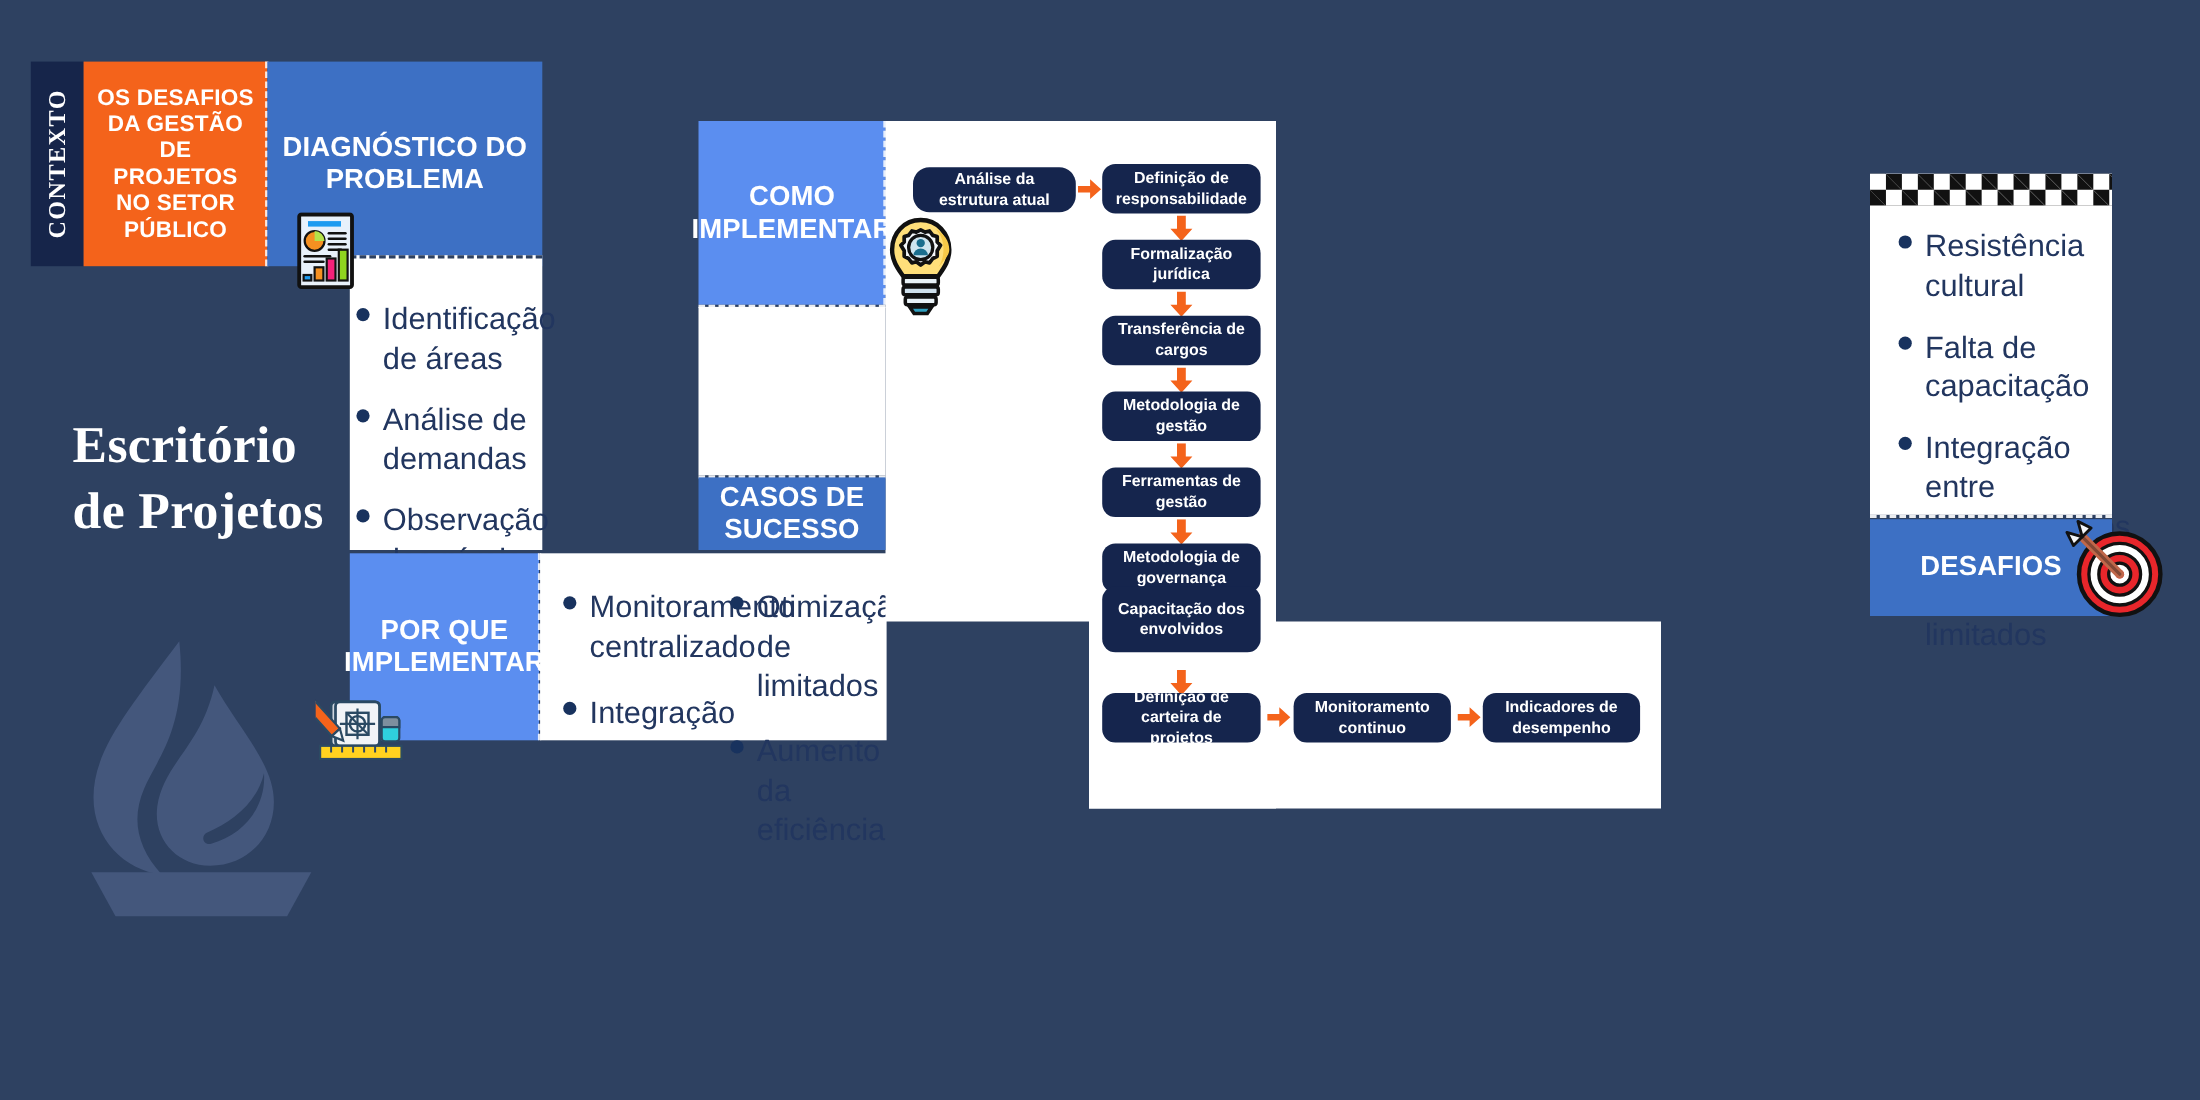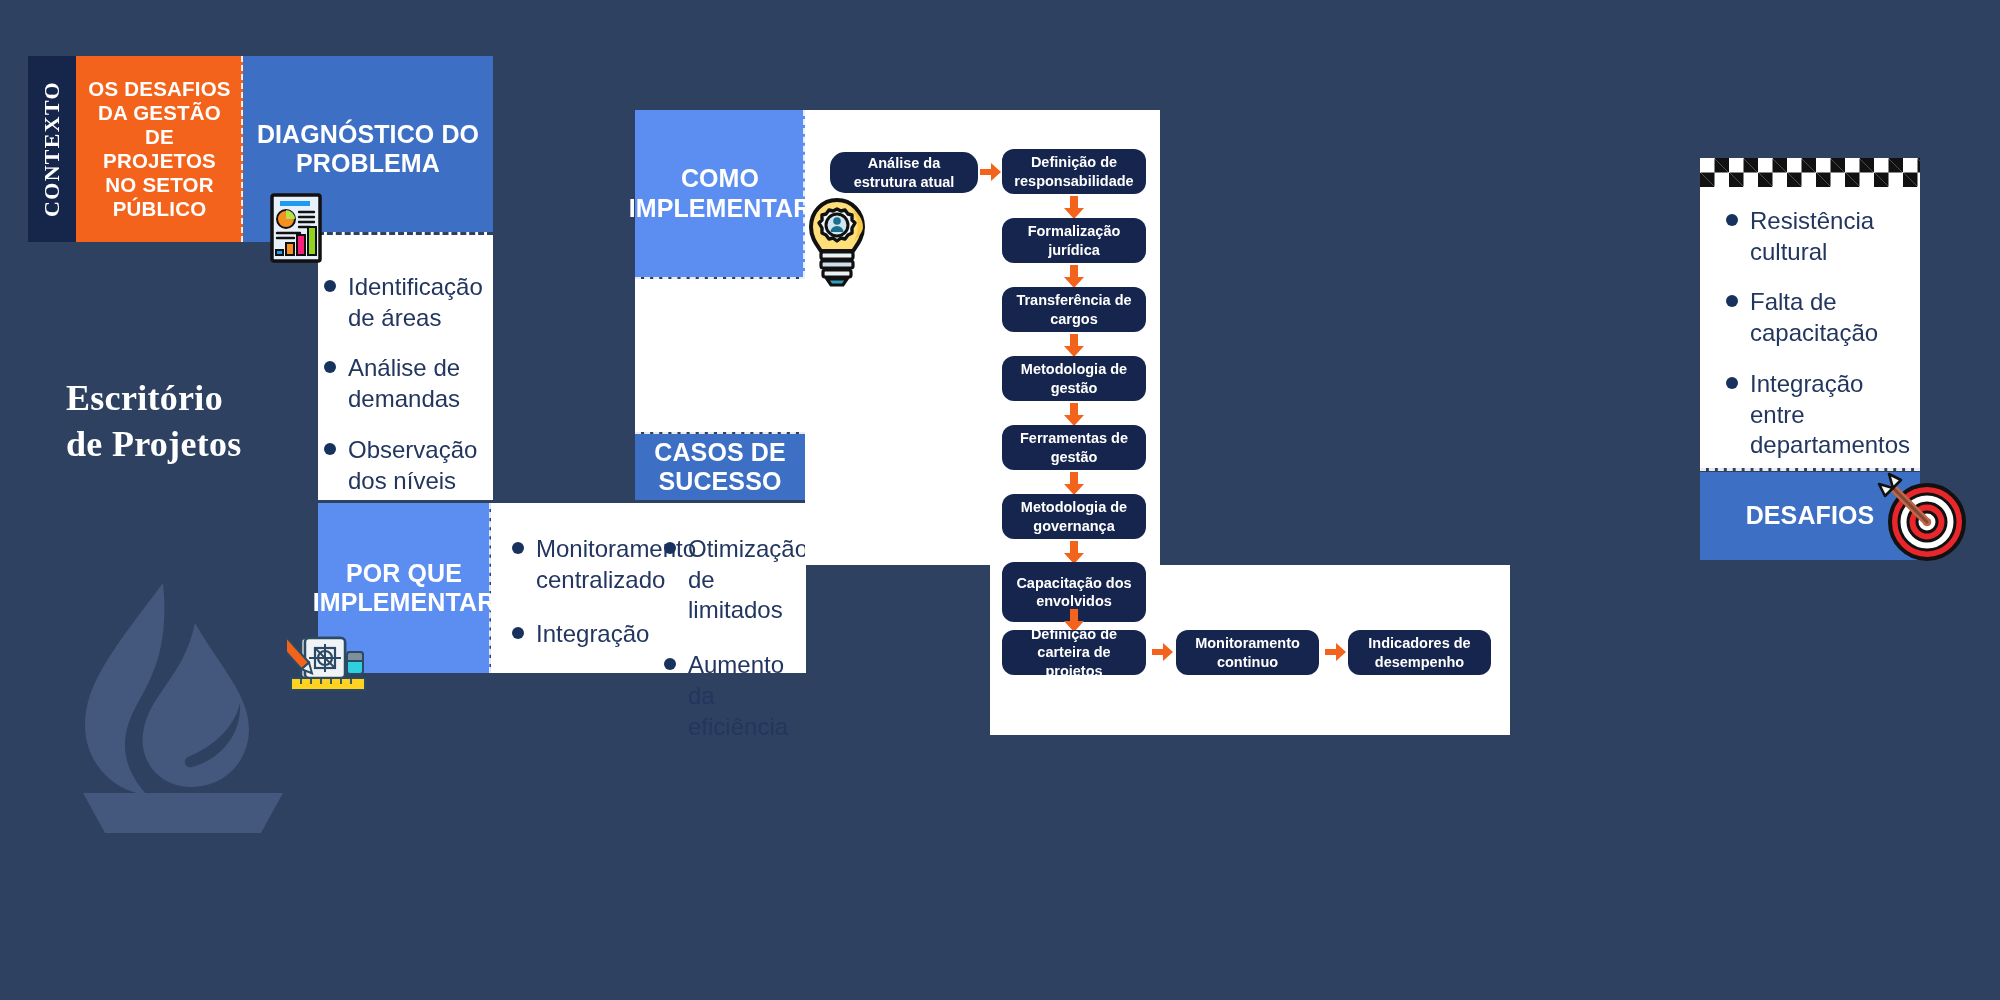--- a/index.html
+++ b/index.html
@@ -14,21 +14,21 @@
   
   .abs { position: absolute; }
 
   
   .watermark { position:absolute; left:75px; top:575px; width:215px; height:260px; opacity:1; pointer-events:none; }
 
   
   .brand-title {
     position: absolute; left: 66px; top: 375px; width: 300px;
     font-family: "Liberation Serif", serif;
-    font-weight: 700; font-size: 36px; line-height: 1.28; color: #ffffff;
+    font-weight: 700; font-size: 47px; line-height: 1.28; color: #ffffff;
     letter-spacing: .3px;
   }
 
   
   .contexto-strip {
     position:absolute; left:28px; top:56px; width:48px; height:186px;
     background:#16254a; display:flex; align-items:center; justify-content:center;
   }
   .contexto-strip span {
     font-family:"Liberation Serif", serif; font-weight:700; color:#fff;
@@ -54,21 +54,21 @@
   .dash-h { position:absolute; border-top:3px dashed #2e4161; }
   .dash-h-white { position:absolute; border-top:3px dashed rgba(255,255,255,.9); }
 
   
   .blist { position:absolute; color:#22365f; }
   .blist .bi { display:flex; align-items:flex-start; gap:12px; margin-bottom:20px; }
   .blist .dot {
     width:12px; height:12px; border-radius:50%; background:#18325e;
     flex:0 0 12px; margin-top:8px;
   }
-  .blist .btxt { font-size:24px; line-height:1.28; color:#22365f; }
+  .blist .btxt { font-size:28px; line-height:1.28; color:#22365f; }
 
   
   .flowbox {
     position:absolute; background:#15254d; border-radius:12px; color:#fff;
     display:flex; align-items:center; justify-content:center; text-align:center;
     font-size:14.5px; font-weight:700; line-height:1.26; padding:6px 8px;
   }
   .arrow-down { position:absolute; width:26px; }
   .arrow-right { position:absolute; height:26px; }
 
@@ -294,21 +294,21 @@
   </div>
   <div class="flowbox" style="left:1002px; top:494px; width:144px; height:45px;">
     <span>Metodologia de governança</span>
   </div>
 
   <div class="arrow-down" style="left:1061px; top:541px; height:22px;">
     <svg viewBox="0 0 26 24" width="26" height="24">
         <path d="M9 0 h8 v12 h6 l-10 11 l-10 -11 h6 Z" fill="#f4631b"></path>
       </svg>
   </div>
-  <div class="flowbox" style="left:1002px; top:562px; width:144px; height:60px;">
+  <div class="flowbox" style="left:1002px; top:533px; width:144px; height:60px;">
     <span>Capacitação dos envolvidos</span>
   </div>
 
   <div class="arrow-down" style="left:1061px; top:609px; height:22px;">
     <svg viewBox="0 0 26 24" width="26" height="24">
         <path d="M9 0 h8 v12 h6 l-10 11 l-10 -11 h6 Z" fill="#f4631b"></path>
       </svg>
   </div>
   <div class="flowbox" style="left:1002px; top:630px; width:144px; height:45px;">
     <span>Definição de carteira de projetos</span>

